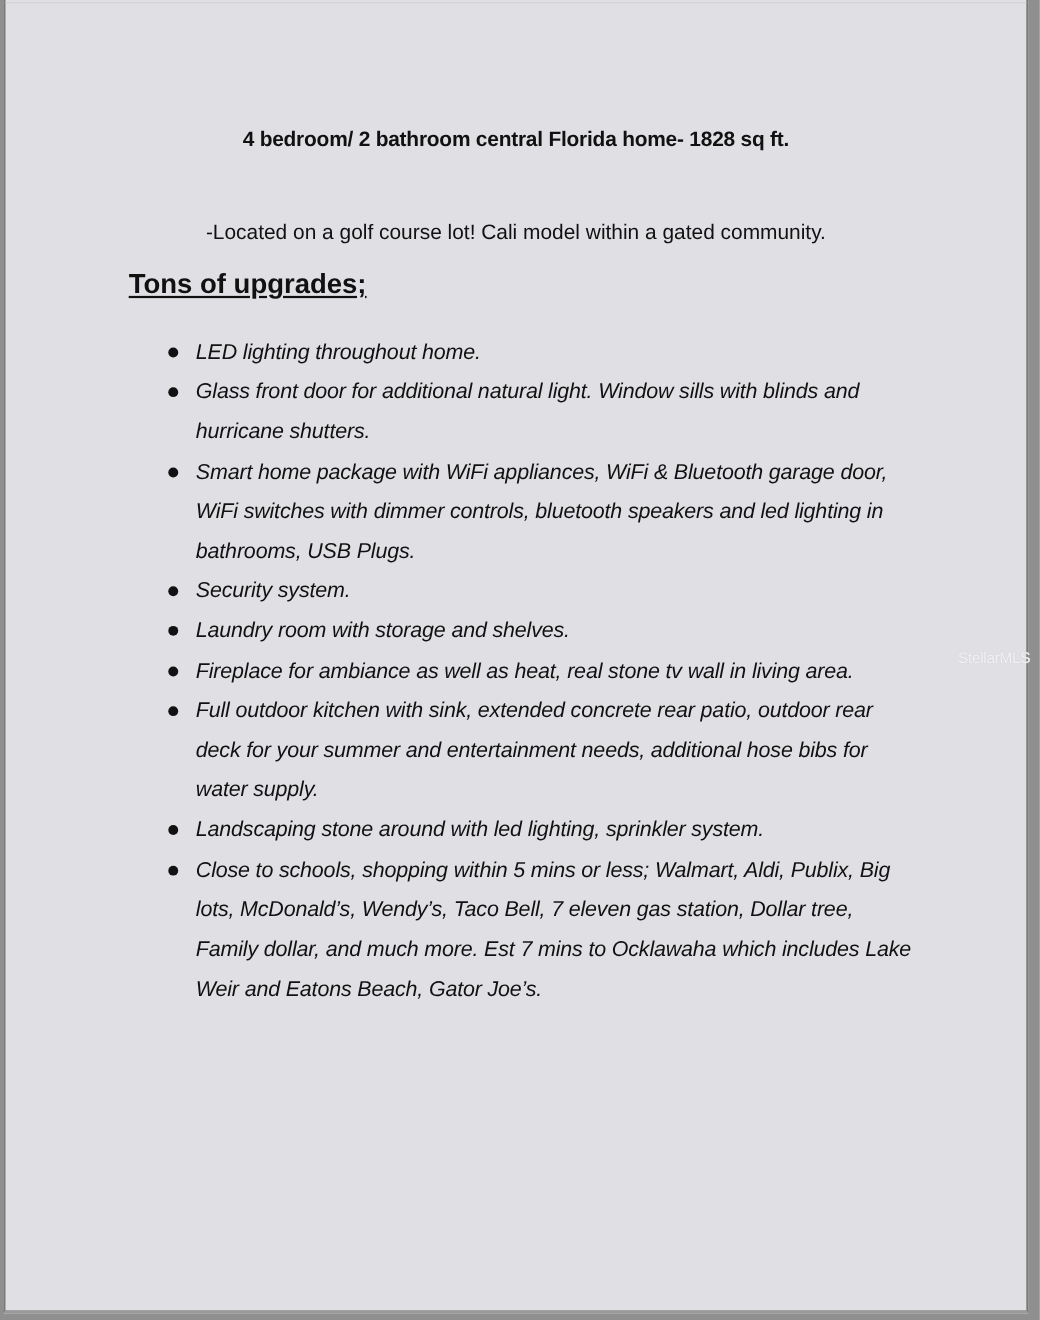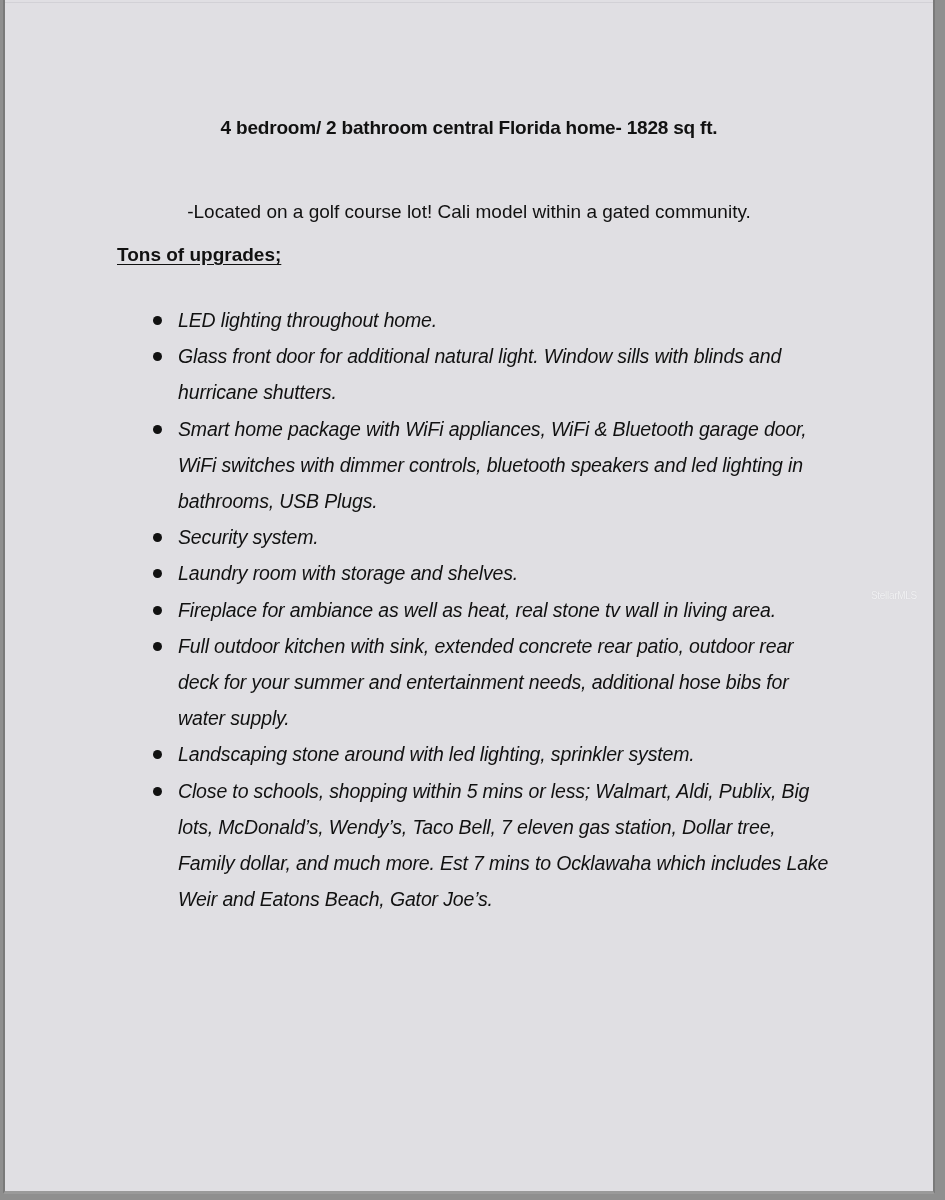--- a/index.html
+++ b/index.html
@@ -47,21 +47,21 @@
       top: 201px;
       text-align: center;
       font-size: 19px;
       white-space: nowrap;
     }
     .section-heading {
       position: absolute;
       left: 112px;
       top: 244px;
       font-weight: bold;
-      font-size: 19px;
+      font-size: 25px;
       text-decoration: underline;
       text-underline-offset: 3px;
       white-space: nowrap;
     }
     .upgrades {
       position: absolute;
       left: 138px;
       top: 296px;
       width: 680px;
       margin: 6px;
@@ -82,21 +82,21 @@
       top: 14px;
       width: 9px;
       height: 9px;
       border-radius: 50%;
       background: #111;
     }
     .watermark {
       position: absolute;
       left: 866px;
       top: 590px;
-      font-size: 10px;
+      font-size: 14px;
       color: #f2f2f4;
       white-space: nowrap;
       letter-spacing: -0.3px;
       text-shadow: 0 0 1px #c8c8cc;
     }
   </style>
 </head>
 <body>
 
 <div class="page">

